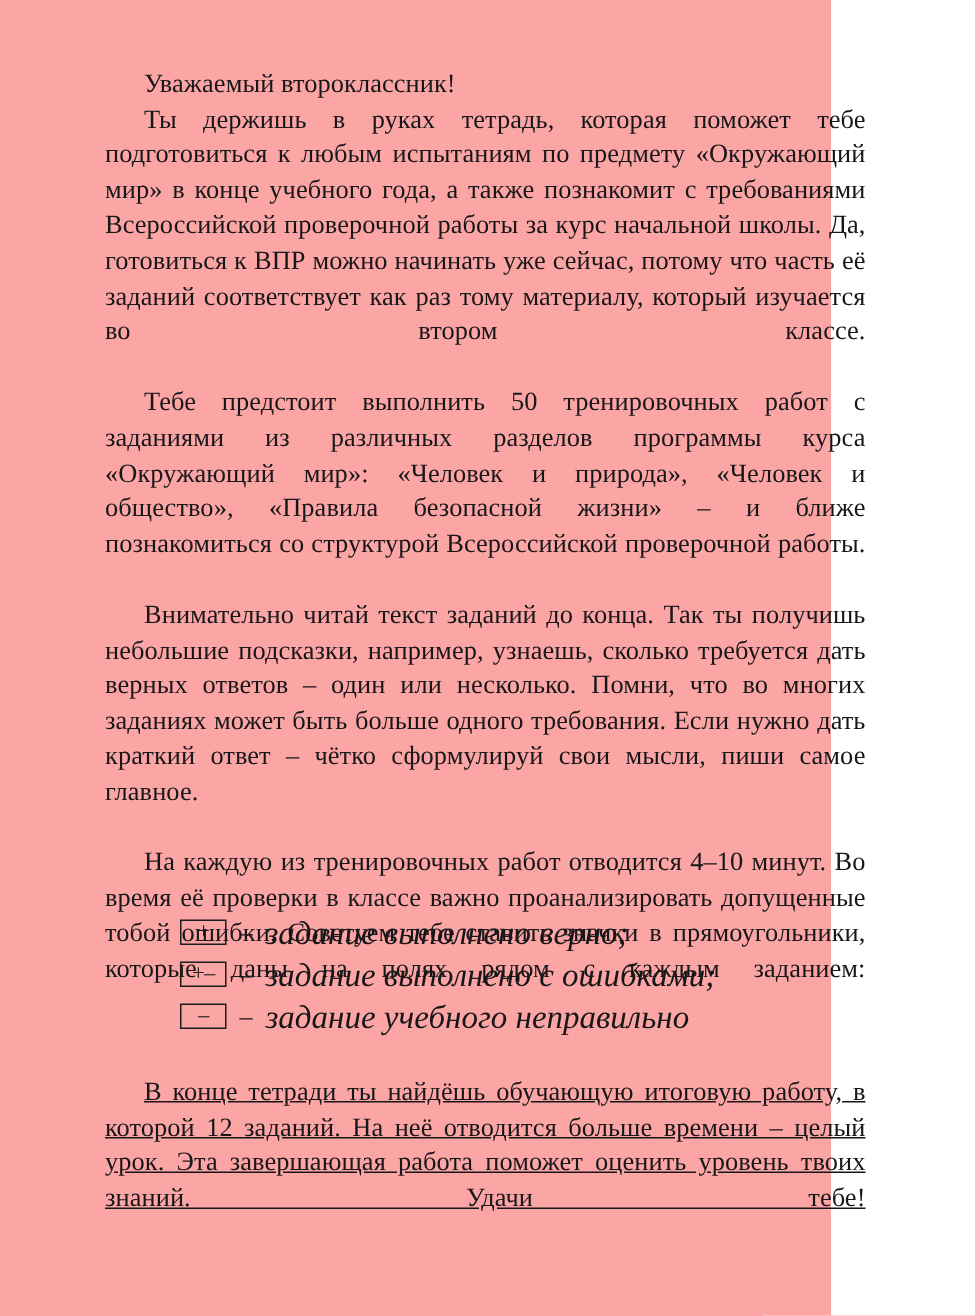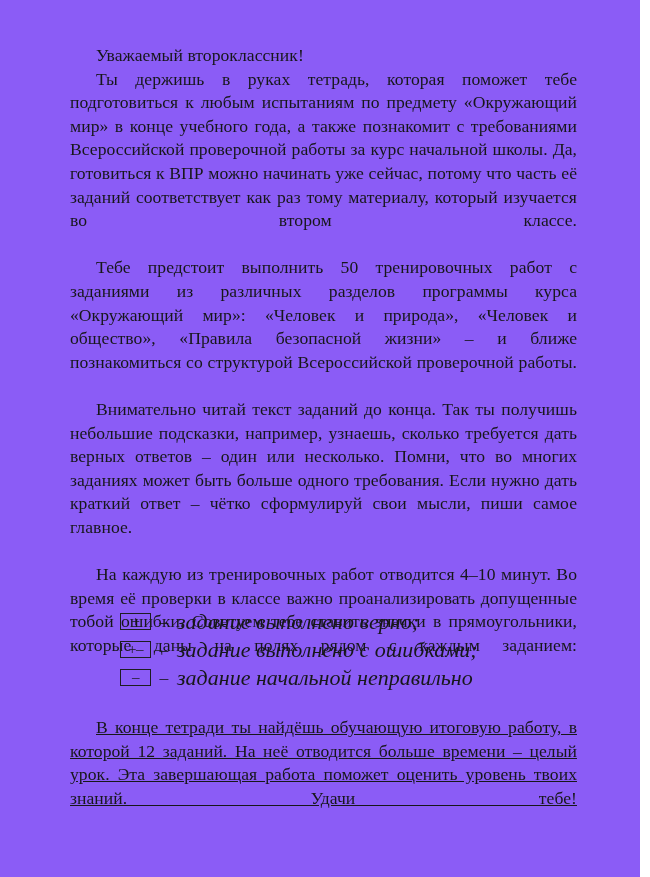--- a/index.html
+++ b/index.html
@@ -9,23 +9,23 @@
   body {
     width: 650px;
     height: 877px;
     background: #ffffff;
     font-family: "Liberation Serif", "DejaVu Serif", serif;
     color: #17171a;
     overflow: hidden;
   }
   .page {
     position: relative;
-    width: 640px;
+    width: 554px;
     height: 877px;
-    background: #8b5cf6;
+    background: #fca5a5;
   }
   .text-column {
     position: absolute;
     left: 70px;
     top: 44px;
     width: 507px;
   }
   p.para {
     margin: 0;
     font-size: 17.6px;
@@ -126,21 +126,21 @@
 
     <div class="legend-row">
       <span class="mark-box">+–</span>
       <span class="legend-dash">–</span>
       <span class="legend-text">задание выполнено с ошибками;</span>
     </div>
 
     <div class="legend-row">
       <span class="mark-box">–</span>
       <span class="legend-dash">–</span>
-      <span class="legend-text"><span>задание начальной неправильно</span></span>
+      <span class="legend-text"><span>задание учебного неправильно</span></span>
     </div>
 
   </div>
 
   <div class="closing">
     <p class="para">В конце тетради ты найдёшь обучающую итоговую работу, в которой 12 заданий. На неё отводится больше времени – целый урок. Эта завершающая работа поможет оценить уровень твоих знаний. Удачи тебе!</p>
   </div>
 
 </div>
 

